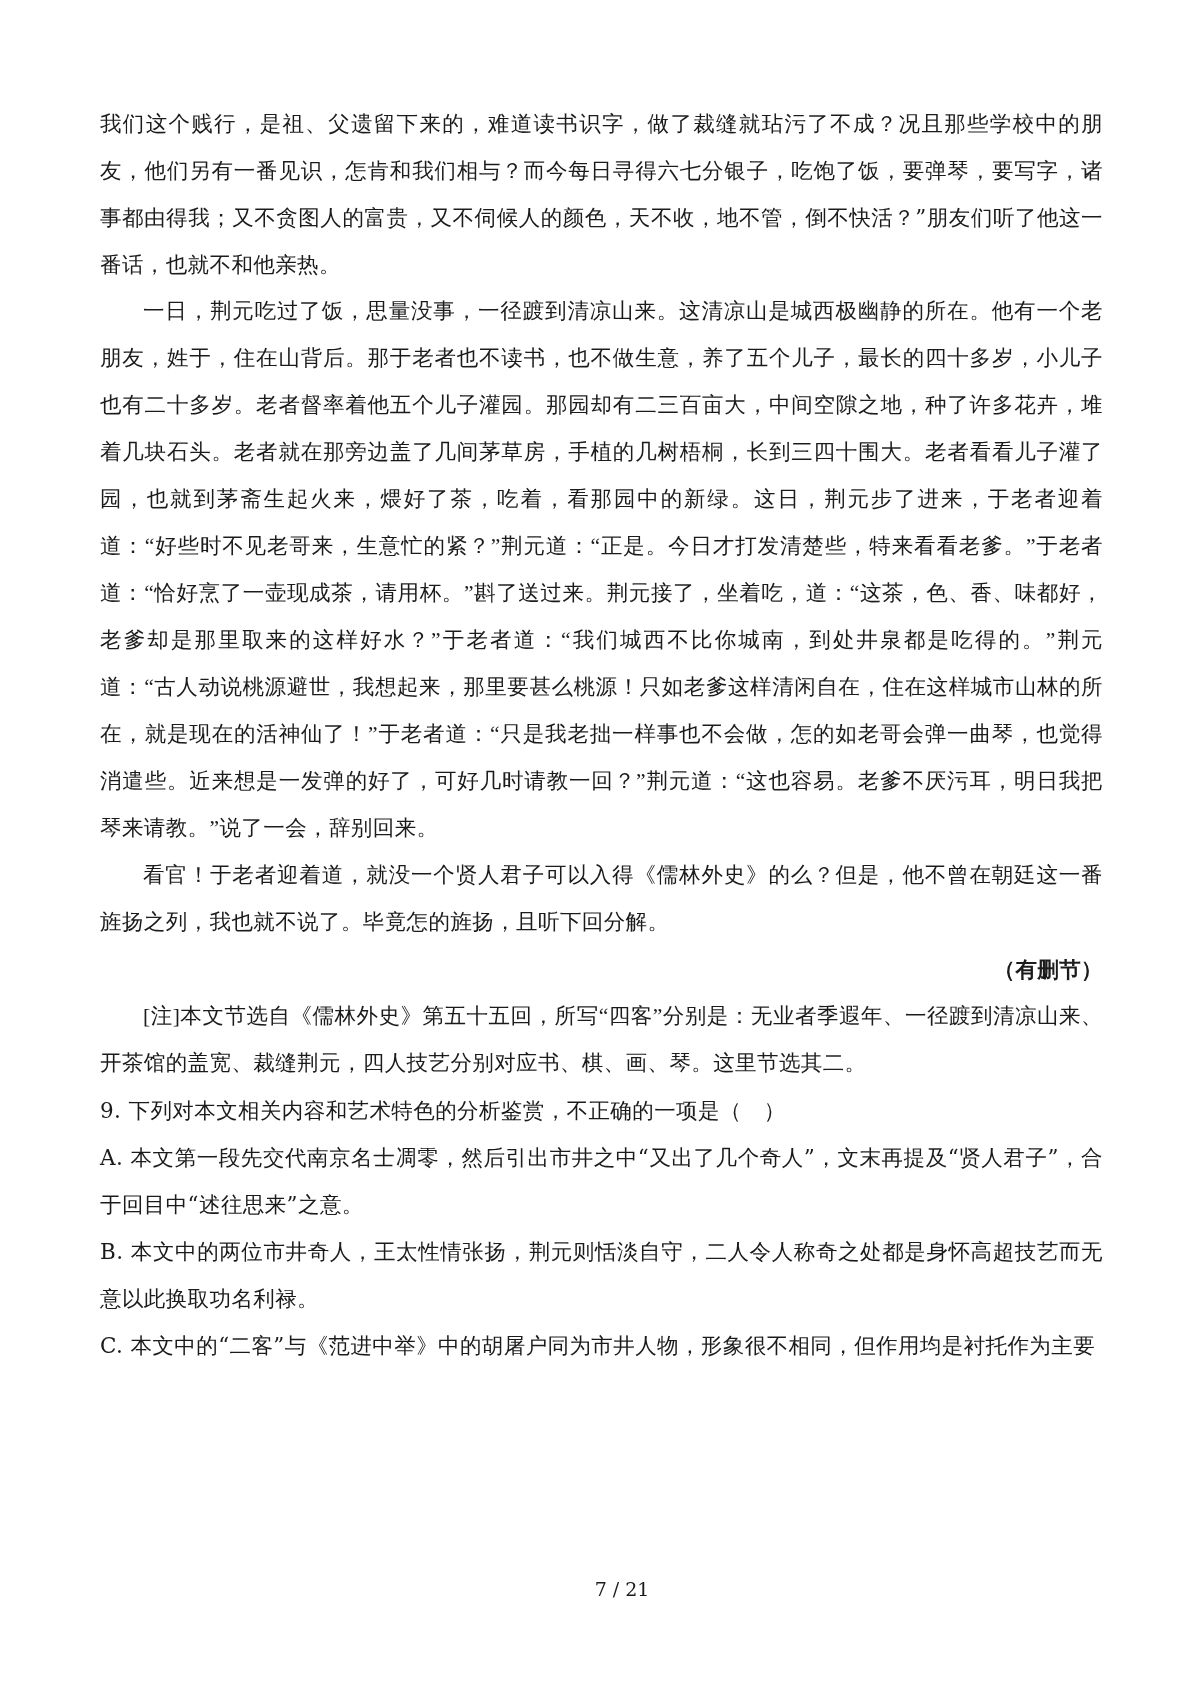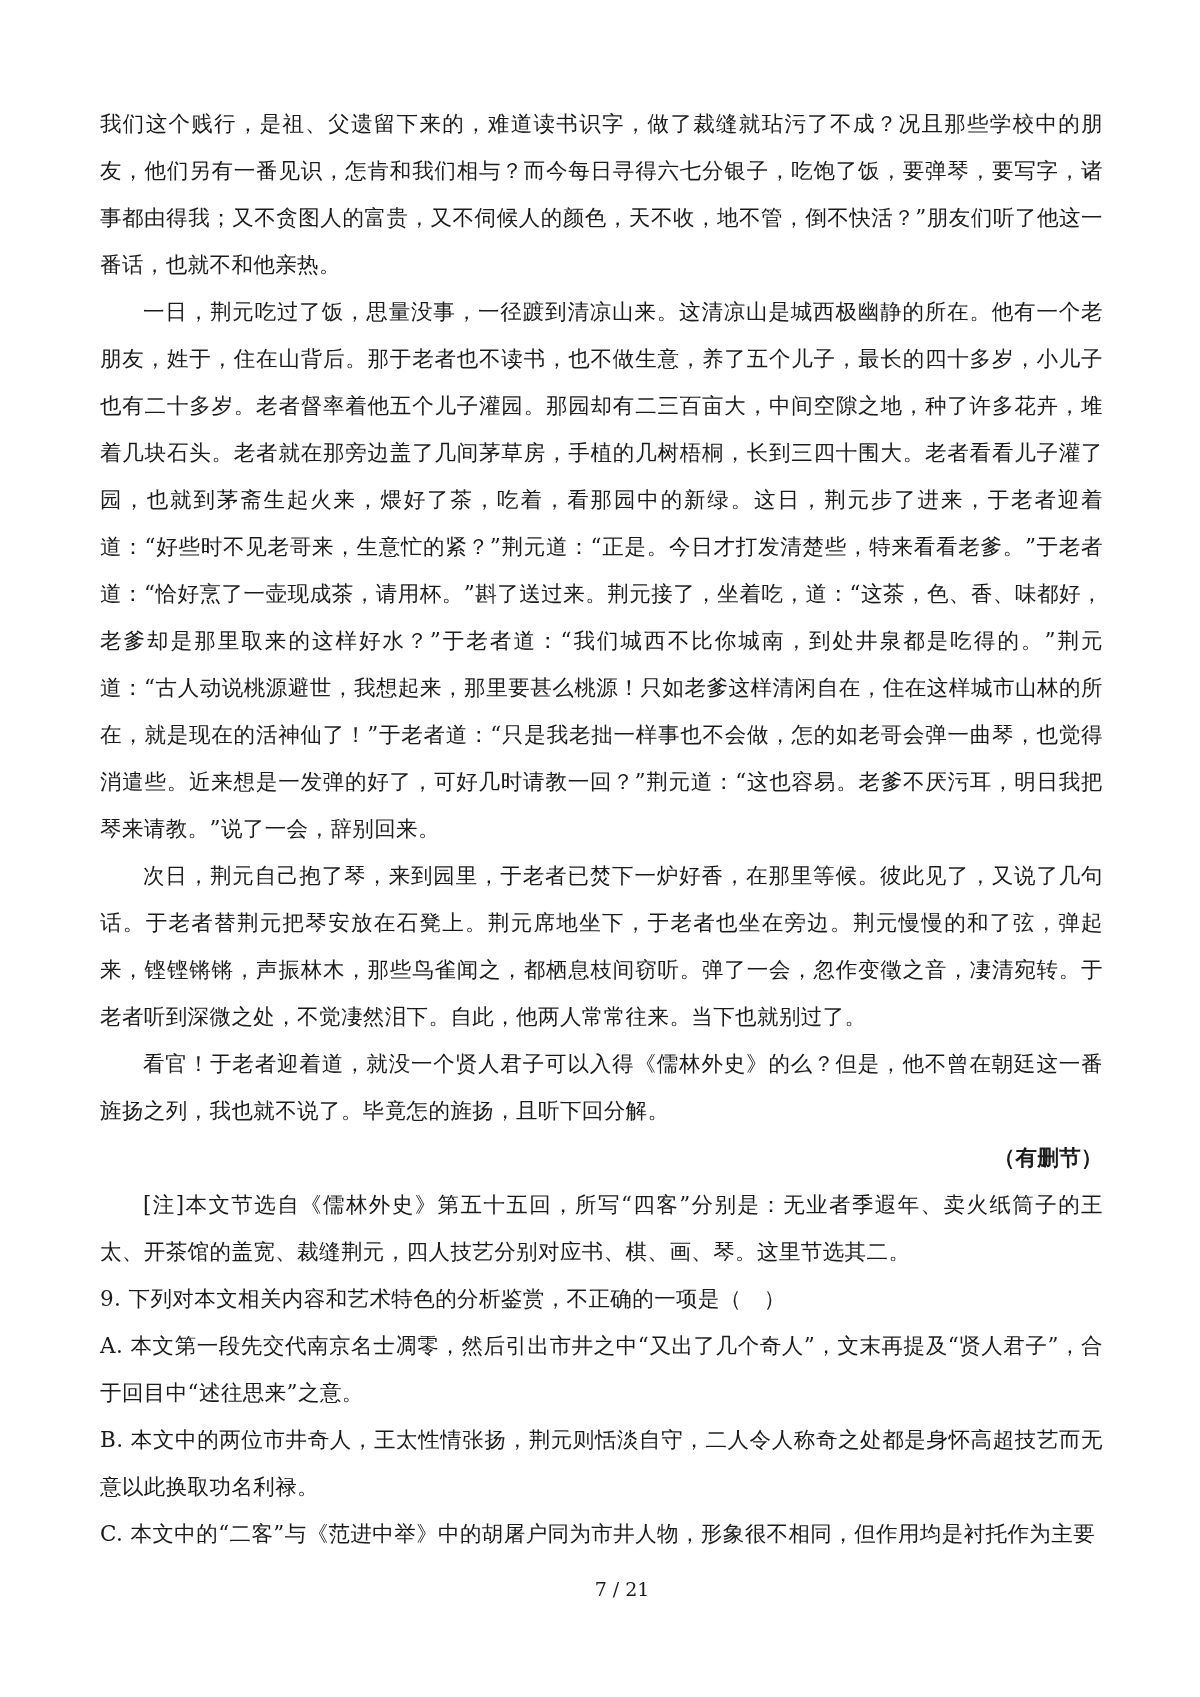--- a/index.html
+++ b/index.html
@@ -25,20 +25,21 @@
   .para {
     margin: 0;
     font-size: 21.5px;
     line-height: 47px;
     text-align: justify;
     letter-spacing: 0.4px;
     word-break: break-all;
   }
   .para.indent {
     text-indent: 43px;
+    font-family: Liberation Serif, serif;
   }
   .para.right {
     text-align: right;
     letter-spacing: 0.4px;
     font-weight: bold;
   }
   .footer {
     position: absolute;
     top: 1576px;
     left: 0;
@@ -51,23 +52,22 @@
     margin-left: 22px;
   }
 </style>
 </head>
 <body>
 
 <div class="page">
   <div class="content">
     <p class="para">我们这个贱行，是祖、父遗留下来的，难道读书识字，做了裁缝就玷污了不成？况且那些学校中的朋友，他们另有一番见识，怎肯和我们相与？而今每日寻得六七分银子，吃饱了饭，要弹琴，要写字，诸事都由得我；又不贪图人的富贵，又不伺候人的颜色，天不收，地不管，倒不快活？”朋友们听了他这一番话，也就不和他亲热。</p>
     <p class="para indent">一日，荆元吃过了饭，思量没事，一径踱到清凉山来。这清凉山是城西极幽静的所在。他有一个老朋友，姓于，住在山背后。那于老者也不读书，也不做生意，养了五个儿子，最长的四十多岁，小儿子也有二十多岁。老者督率着他五个儿子灌园。那园却有二三百亩大，中间空隙之地，种了许多花卉，堆着几块石头。老者就在那旁边盖了几间茅草房，手植的几树梧桐，长到三四十围大。老者看看儿子灌了园，也就到茅斋生起火来，煨好了茶，吃着，看那园中的新绿。这日，荆元步了进来，于老者迎着道：“好些时不见老哥来，生意忙的紧？”荆元道：“正是。今日才打发清楚些，特来看看老爹。”于老者道：“恰好烹了一壶现成茶，请用杯。”斟了送过来。荆元接了，坐着吃，道：“这茶，色、香、味都好，老爹却是那里取来的这样好水？”于老者道：“我们城西不比你城南，到处井泉都是吃得的。”荆元道：“古人动说桃源避世，我想起来，那里要甚么桃源！只如老爹这样清闲自在，住在这样城市山林的所在，就是现在的活神仙了！”于老者道：“只是我老拙一样事也不会做，怎的如老哥会弹一曲琴，也觉得消遣些。近来想是一发弹的好了，可好几时请教一回？”荆元道：“这也容易。老爹不厌污耳，明日我把琴来请教。”说了一会，辞别回来。</p>
-    <p class="para indent">次日，荆元自己抱了琴，来到园里，于老者已焚下一炉好香，在那里等候。彼此见了，又说了几句话。于老者替荆元把琴安放在石凳上。荆元席地坐下，于老者也坐在旁边。荆元慢慢的和了弦，弹起来，铿铿锵锵，声振林木，那些鸟雀闻之，都栖息枝间窃听。弹了一会，忽作变徵之音，凄清宛转。于老者听到深微之处，不觉凄然泪下。自此，他两人常常往来。当下也就别过了。</p>
     <p class="para indent">看官！于老者迎着道，就没一个贤人君子可以入得《儒林外史》的么？但是，他不曾在朝廷这一番旌扬之列，我也就不说了。毕竟怎的旌扬，且听下回分解。</p>
     <p class="para right">（有删节）</p>
-    <p class="para indent">[注]本文节选自《儒林外史》第五十五回，所写“四客”分别是：无业者季遐年、卖火纸筒子的王太、开茶馆的盖宽、裁缝荆元，四人技艺分别对应书、棋、画、琴。这里节选其二。</p>
+    <p class="para indent">[注]本文节选自《儒林外史》第五十五回，所写“四客”分别是：无业者季遐年、一径踱到清凉山来、开茶馆的盖宽、裁缝荆元，四人技艺分别对应书、棋、画、琴。这里节选其二。</p>
     <p class="para">9. 下列对本文相关内容和艺术特色的分析鉴赏，不正确的一项是（　）</p>
     <p class="para">A. 本文第一段先交代南京名士凋零，然后引出市井之中“又出了几个奇人”，文末再提及“贤人君子”，合于回目中“述往思来”之意。</p>
     <p class="para">B. 本文中的两位市井奇人，王太性情张扬，荆元则恬淡自守，二人令人称奇之处都是身怀高超技艺而无意以此换取功名利禄。</p>
     <p class="para">C. 本文中的“二客”与《范进中举》中的胡屠户同为市井人物，形象很不相同，但作用均是衬托作为主要</p>
   </div>
   <div class="footer">7 / 21</div>
 </div>
 
 </body></html>

